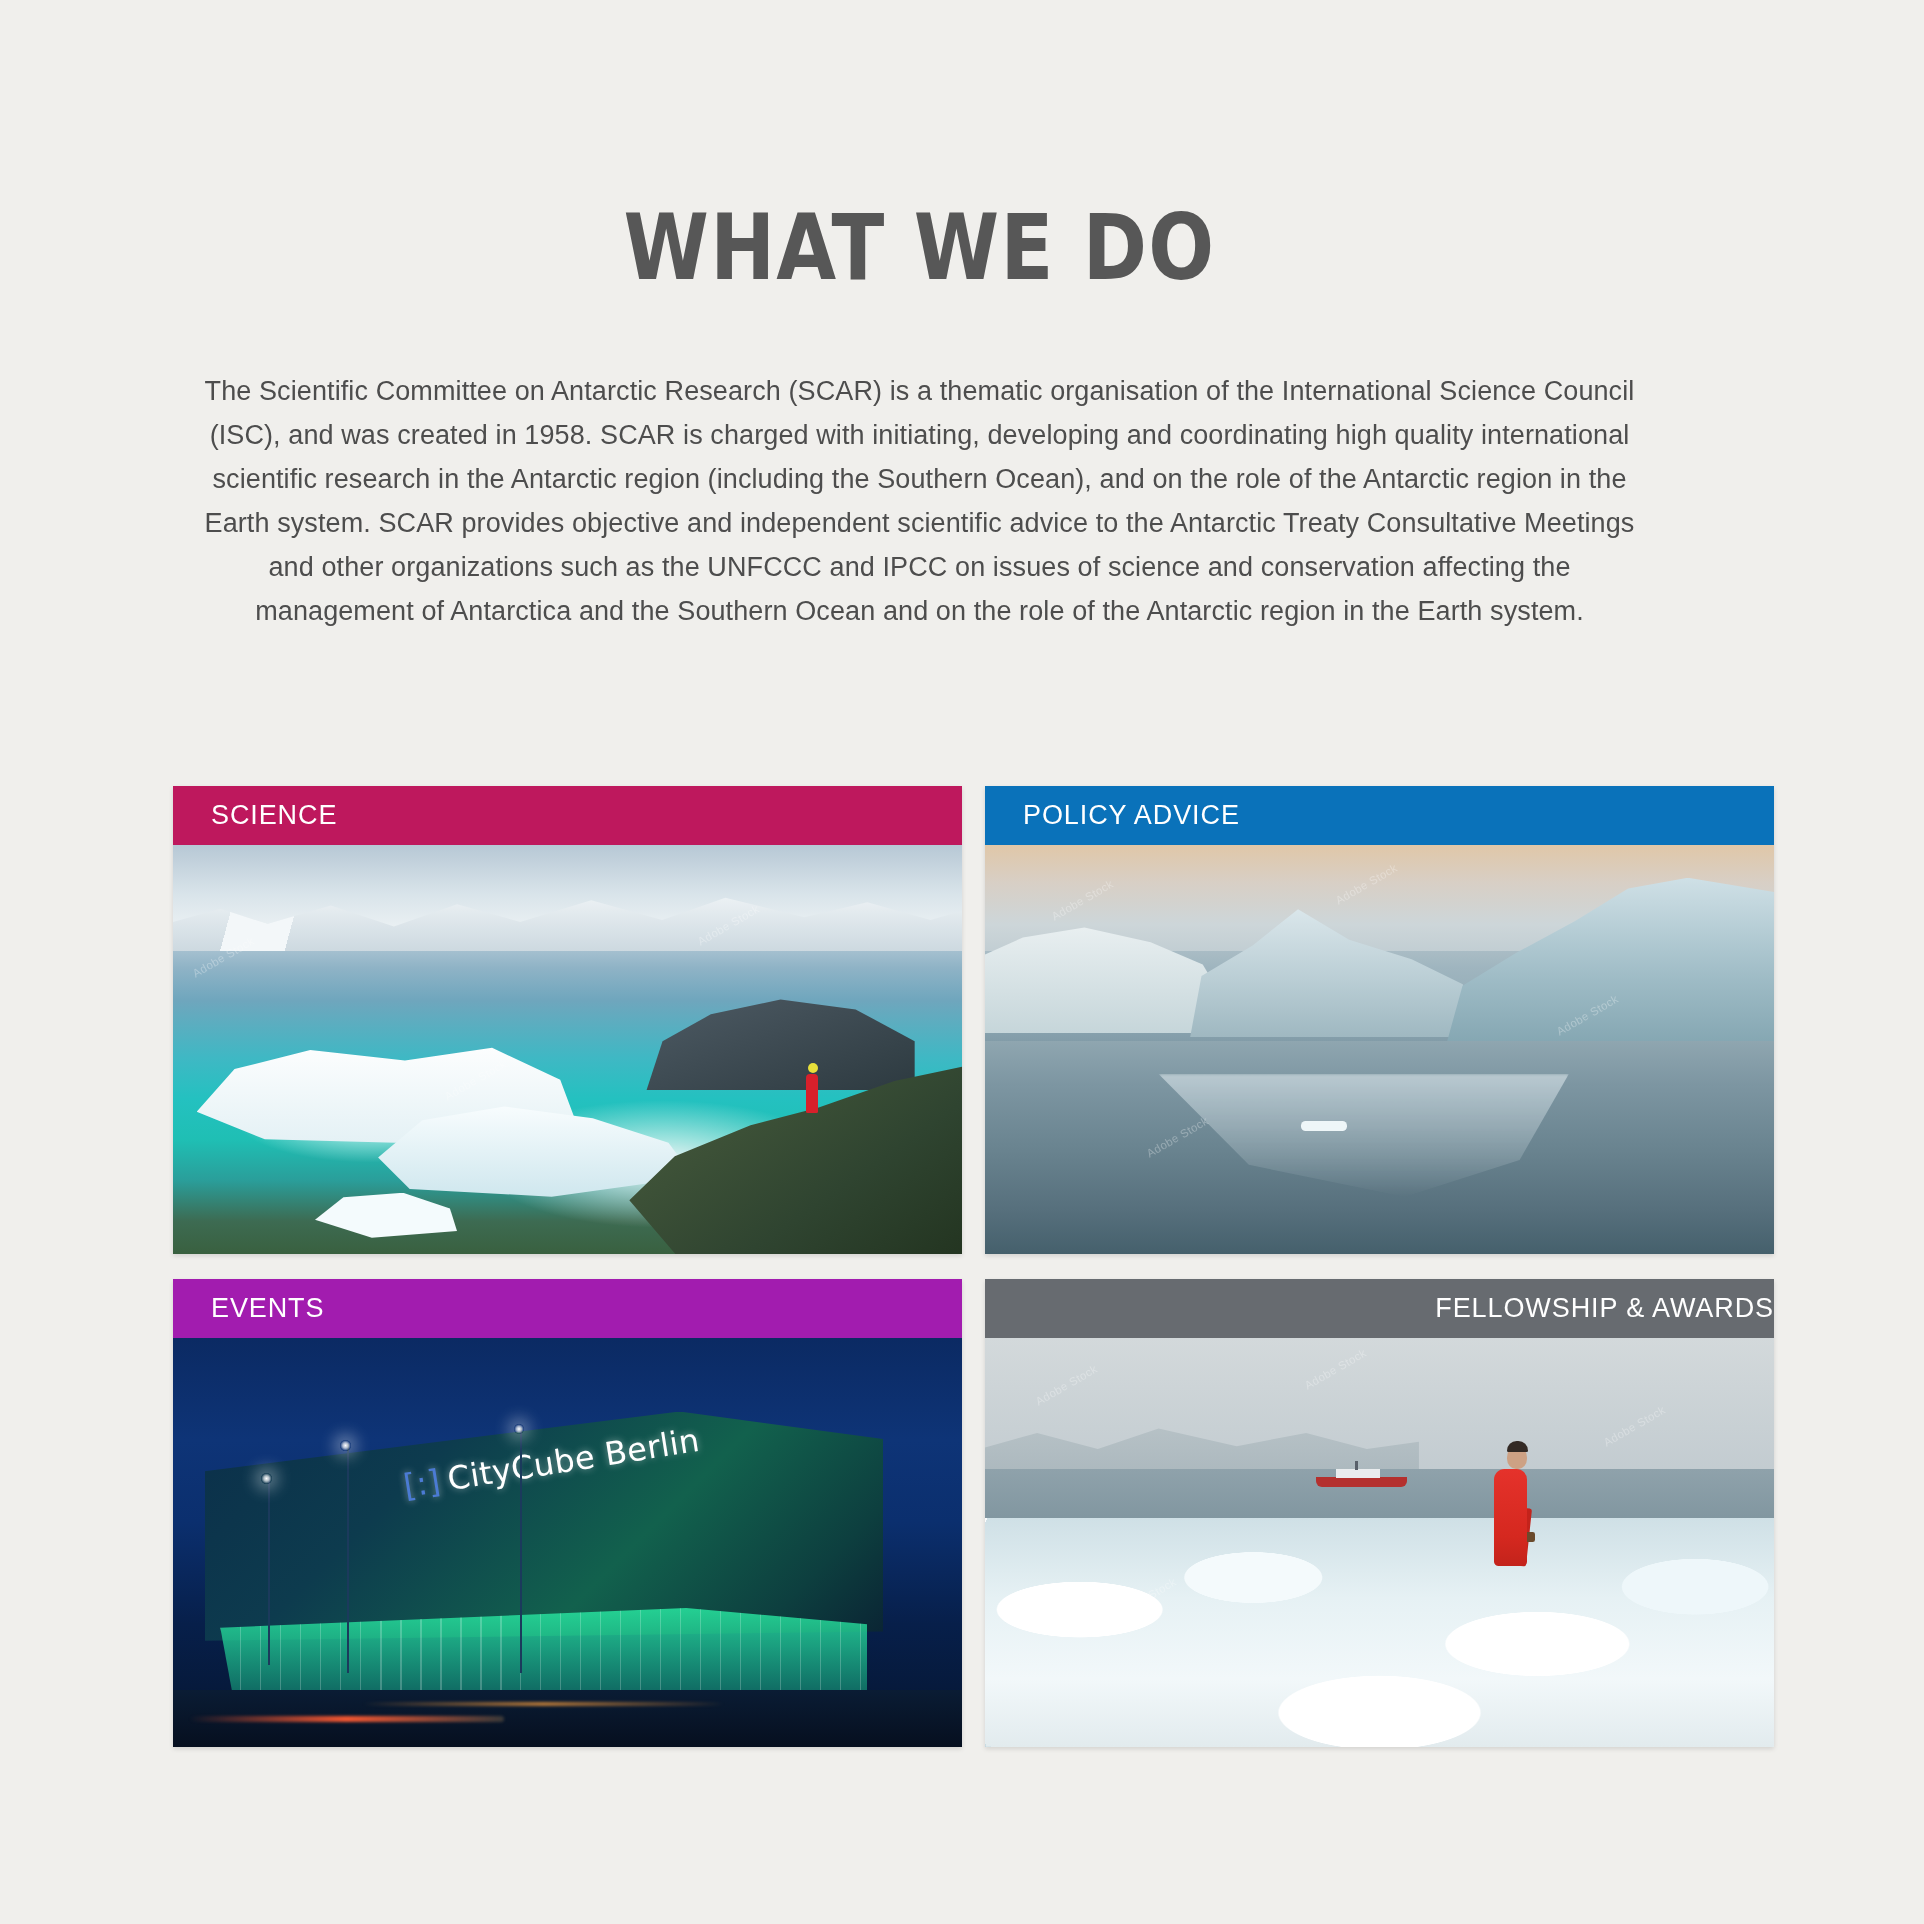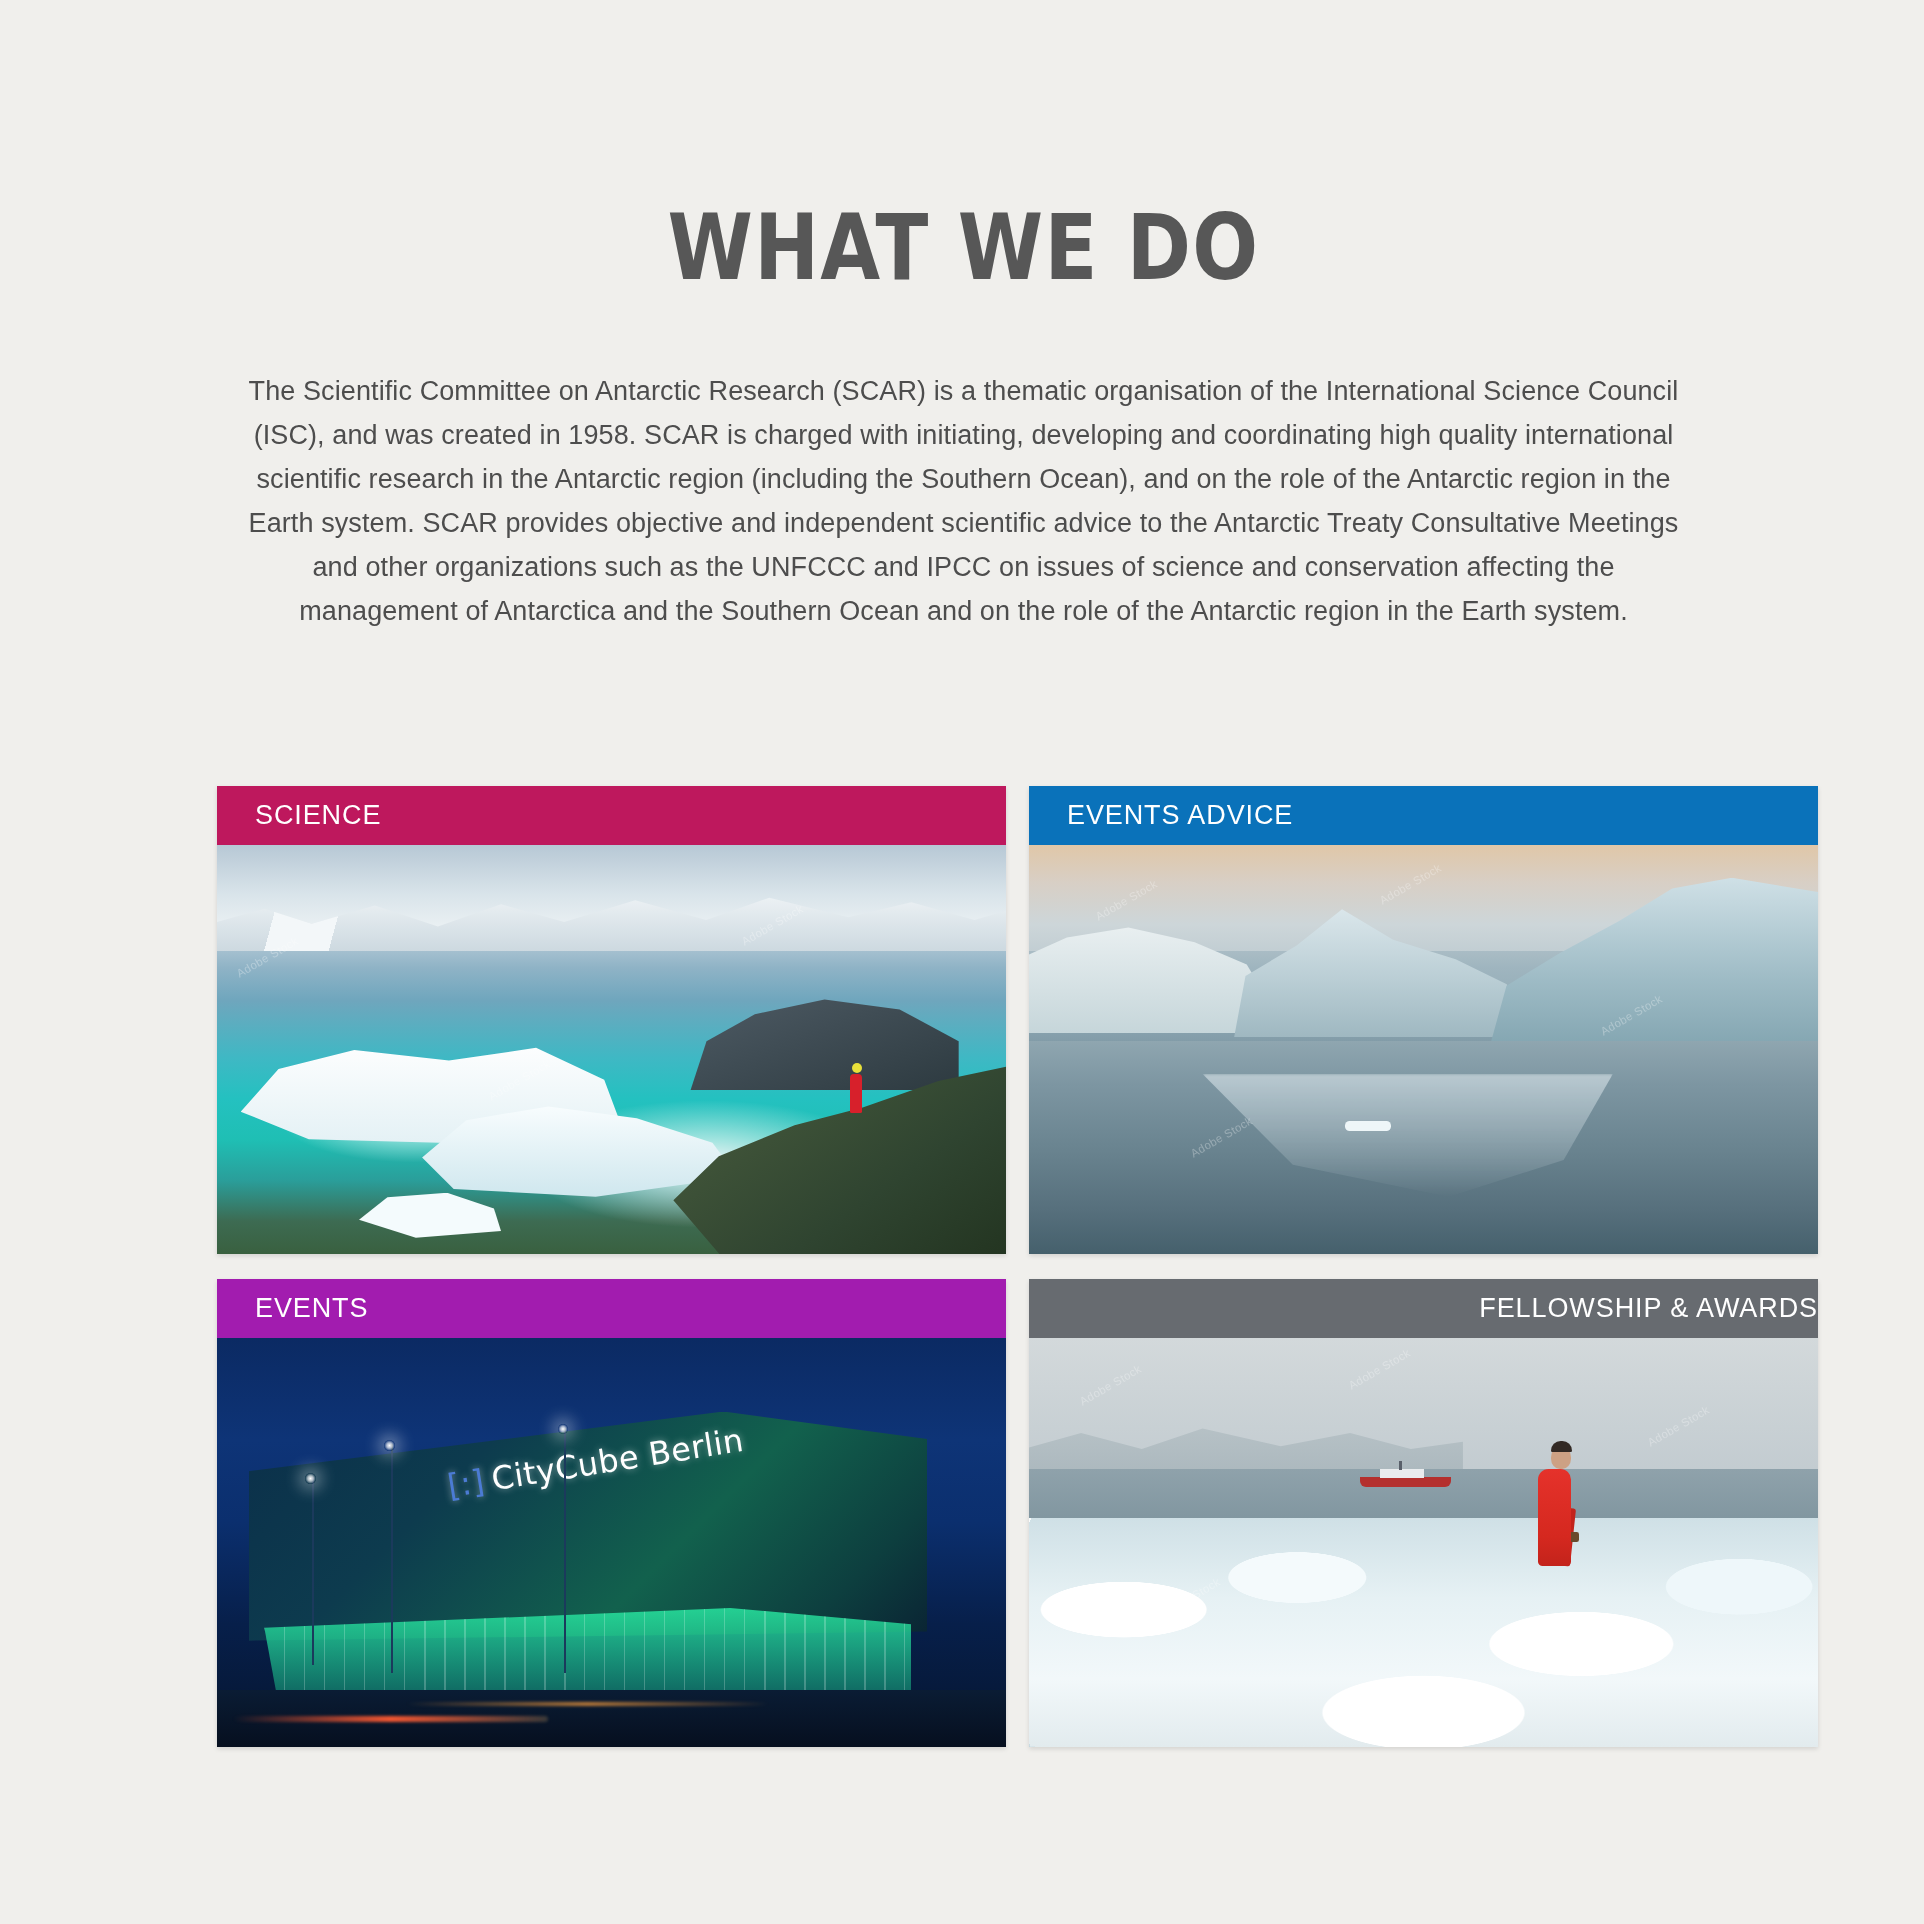--- a/index.html
+++ b/index.html
@@ -13,21 +13,20 @@
     font-family: "Liberation Sans", sans-serif;
     color: #4a4a4a;
     overflow: hidden;
   }
 
   .page {
     position: relative;
     width: 1839px;
     height: 1925px;
     box-sizing: border-box;
-    margin-left: 44px;
   }
 
   
   .page-title {
     text-align: center;
     font-family: "DejaVu Sans", sans-serif;
     font-weight: 700;
     font-size: 90px;
     letter-spacing: 1.5px;
     color: #575757;
@@ -371,21 +370,21 @@
         <div class="sci-person-body"></div>
         <div class="sci-person-head"></div>
         <div class="wm" style="left:2%; top:26%;">Adobe Stock</div>
         <div class="wm" style="left:34%; top:56%;">Adobe Stock</div>
         <div class="wm" style="left:66%; top:18%;">Adobe Stock</div>
       </div>
     </div>
 
     <div class="card">
       <div class="card-header" style="background:#0a72ba;">
-        <span class="card-header-label">EVENTS ADVICE</span>
+        <span class="card-header-label">POLICY ADVICE</span>
       </div>
       <div class="card-image img-policy">
         <div class="pol-sky"></div>
         <div class="pol-berg-left"></div>
         <div class="pol-berg-mid"></div>
         <div class="pol-berg-right"></div>
         <div class="pol-water"></div>
         <div class="pol-refl"></div>
         <div class="pol-floe"></div>
         <div class="wm" style="left:8%; top:12%;">Adobe Stock</div>

